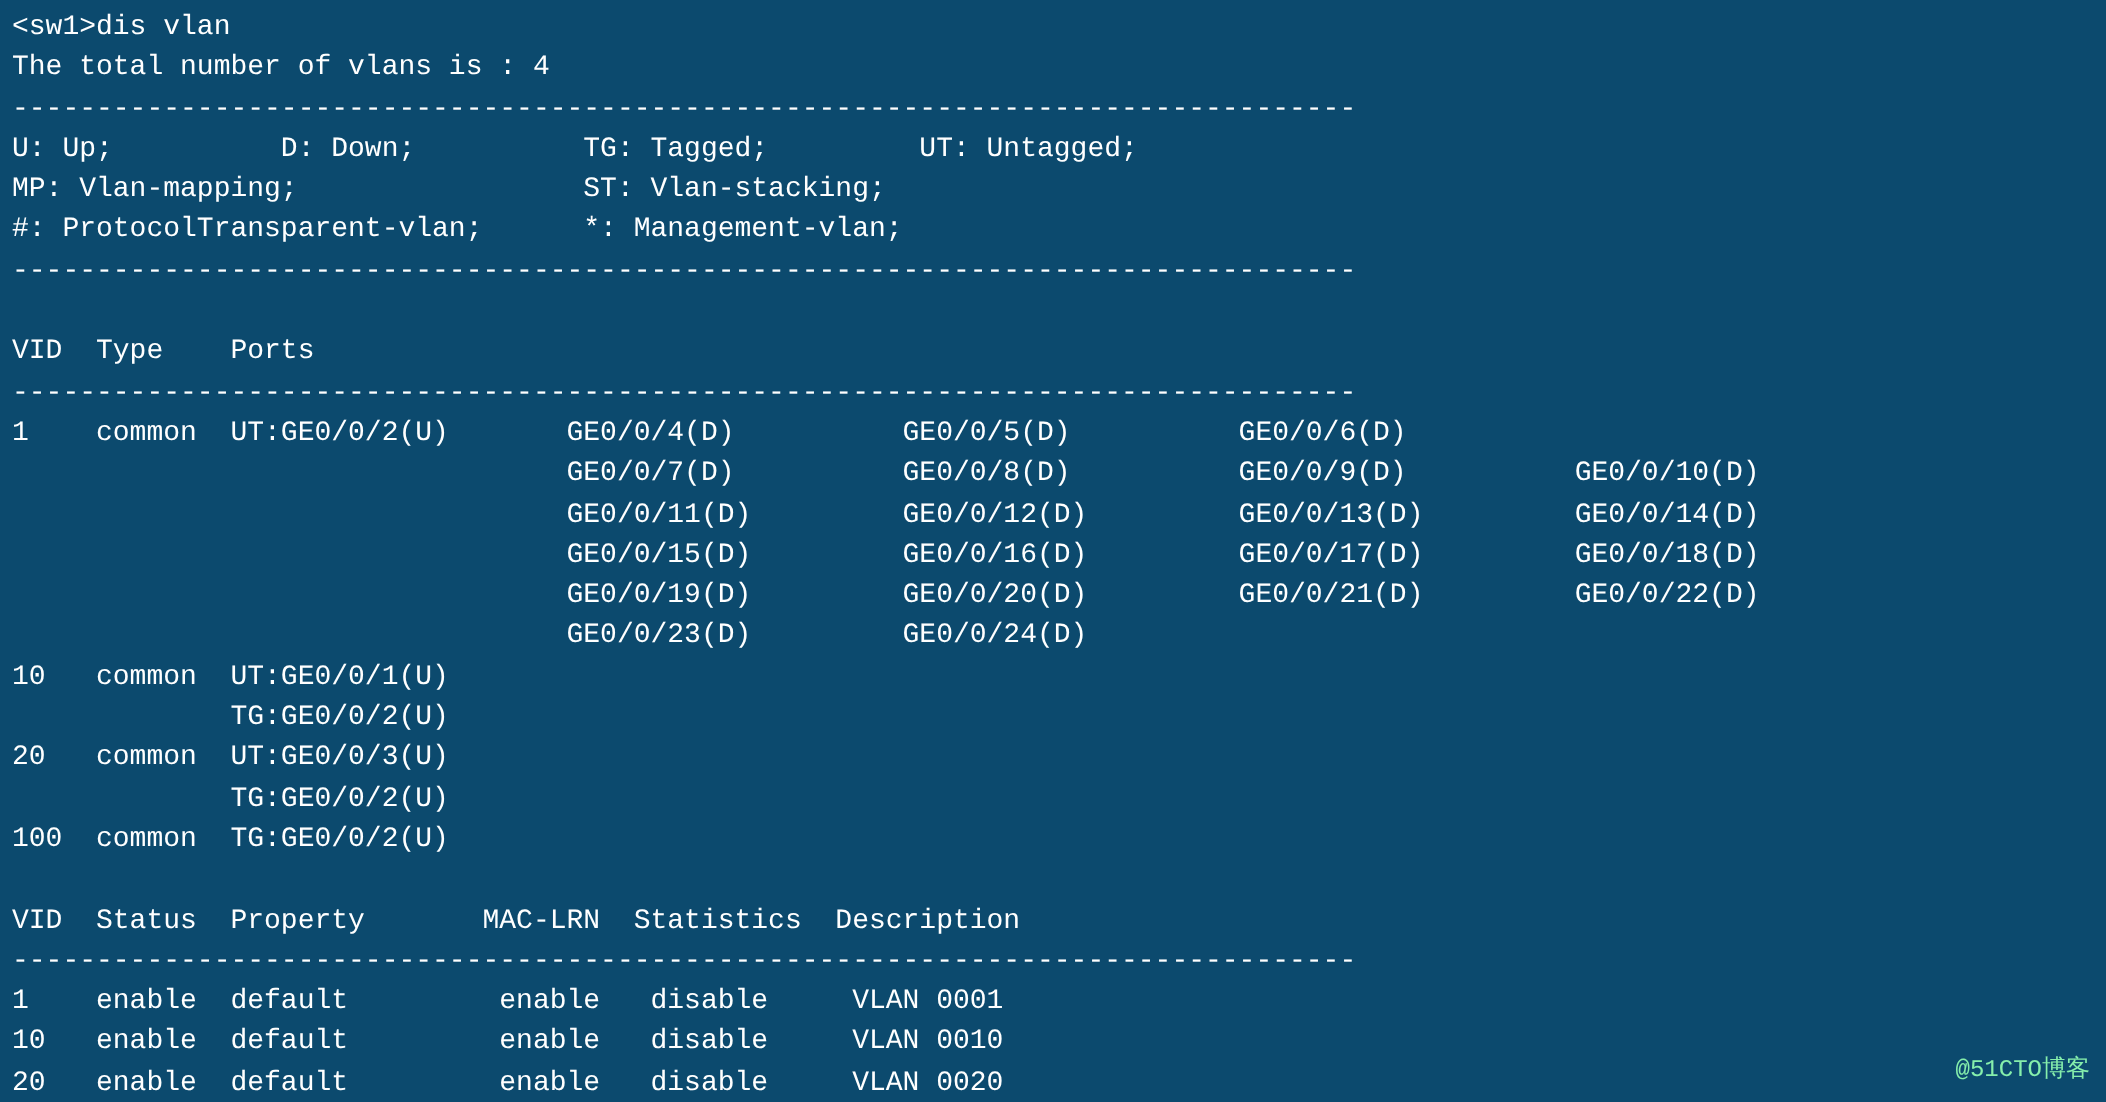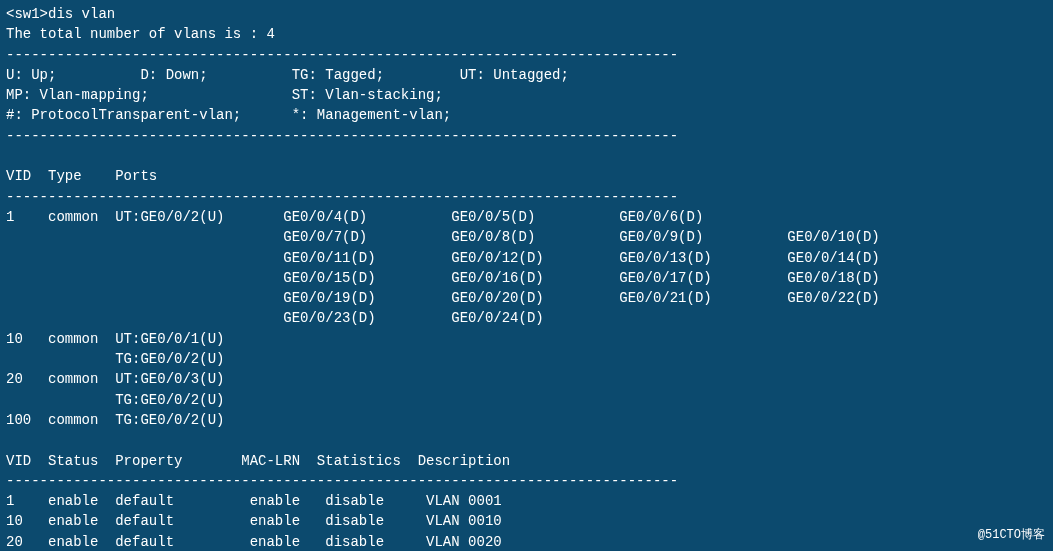--- a/index.html
+++ b/index.html
@@ -22,21 +22,21 @@
       height: 551px;
       padding: 4px 6px;
       white-space: pre;
       line-height: 1.45;
       overflow: hidden;
     }
     .watermark {
       position: absolute;
       bottom: 8px;
       right: 8px;
-      color: #ffffff;
+      color: #86efac;
       font-size: 12px;
       font-family: 'Courier New', Courier, monospace;
     }
   </style>
 </head>
 <body>
 
 <div id="terminal"><span>&lt;sw1&gt;dis vlan</span>
 <span>The total number of vlans is : 4</span>
 <span>--------------------------------------------------------------------------------</span>

